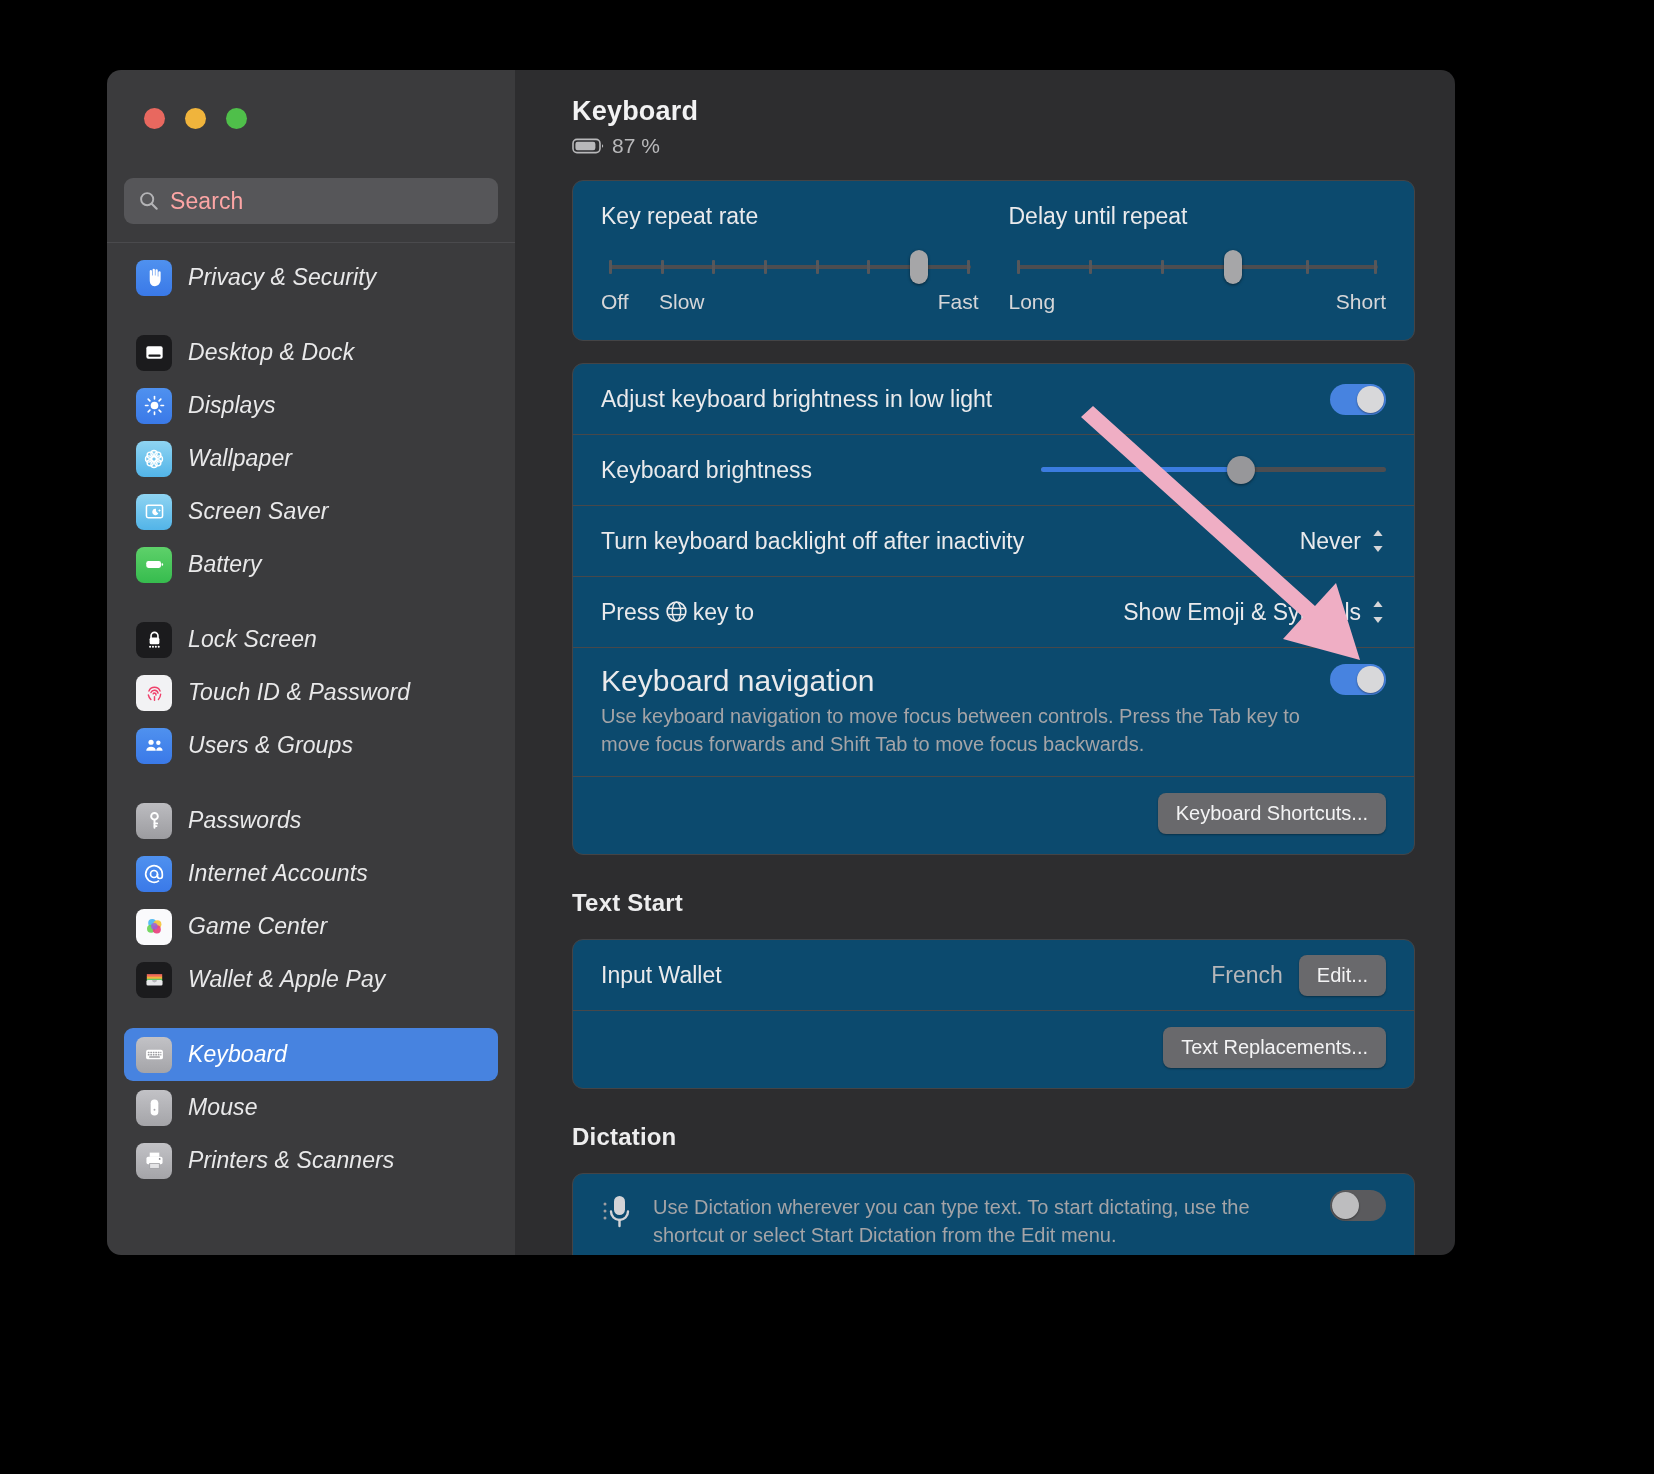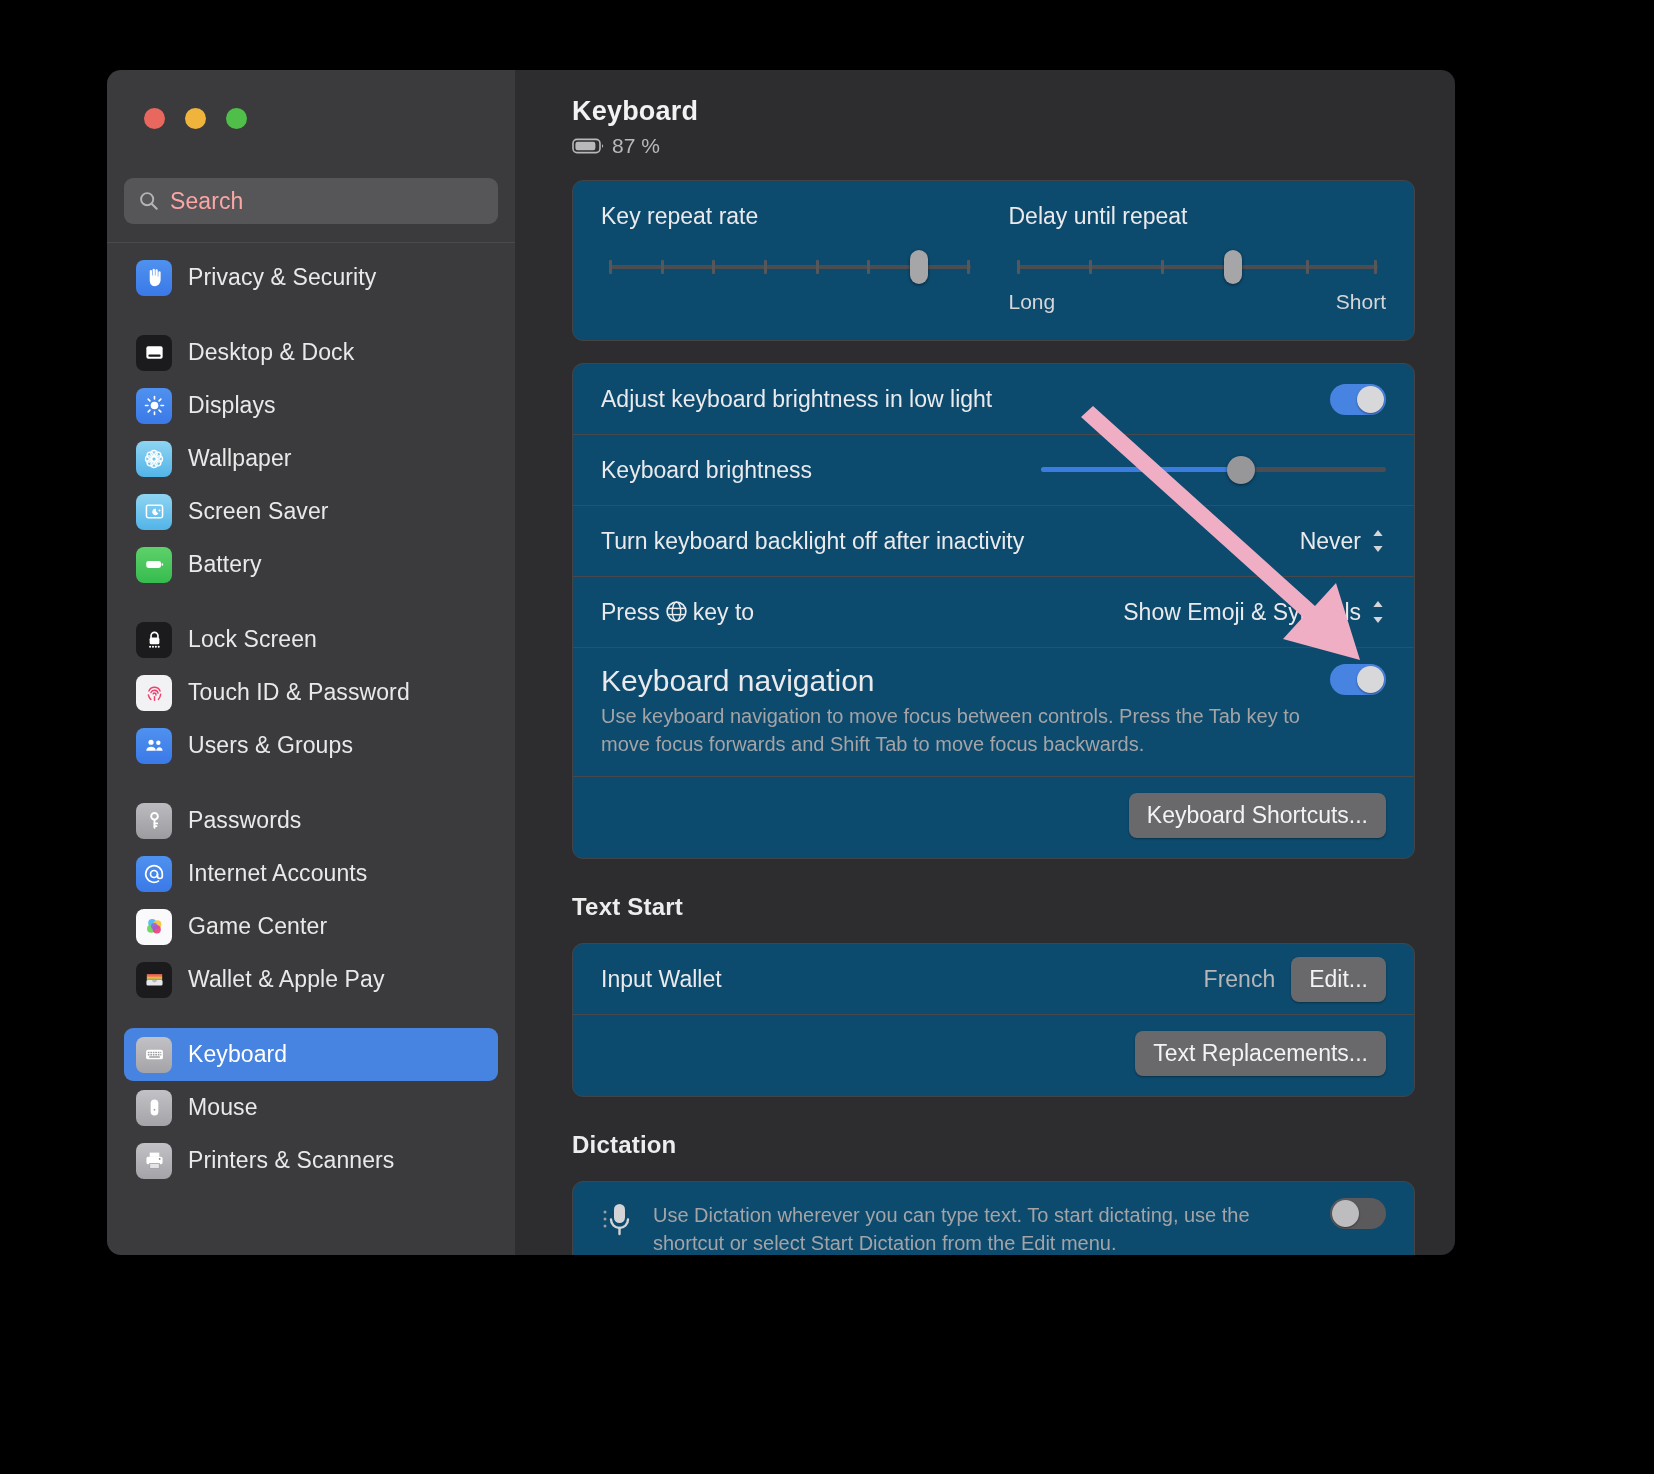--- a/index.html
+++ b/index.html
@@ -40,20 +40,21 @@
   .search-ph { color: #fca5a5; font-size: 23px; letter-spacing: .1px; }
 
   .side-sep {
     position: absolute; left: 0; right: 0; top: 172px;
     height: 1px; background: #4a4a4d;
   }
 
   .side-list {
     position: absolute; top: 173px; left: 0; right: 0; bottom: 0;
     padding: 8px 17px 0 17px;
+    font-style: italic;
   }
   .side-item {
     display: flex; align-items: center;
     height: 53px; padding: 0 0 0 12px;
     border-radius: 9px; gap: 16px;
   }
   .side-item.sel { background: #4783e0; }
   .side-item .lbl {
     font-size: 23px; color: #e9e9ea; letter-spacing: .1px; white-space: nowrap;
   }
@@ -138,21 +139,21 @@
   .globe { display: inline-block; width: 25px; height: 25px; vertical-align: -4px; margin: 0 4px; }
 
   .nav-row { padding: 16px 28px 18px 28px; display: flex; align-items: flex-start; }
   .nav-left { flex: 1; padding-right: 24px; }
   .nav-title { font-size: 30px; color: #eaeaec; }
   .nav-desc { font-size: 20px; color: #a4a4a7; line-height: 1.38; margin-top: 5px; max-width: 760px; }
 
   .btn-row { padding: 16px 28px 20px 28px; display: flex; justify-content: flex-end; }
   .btn {
     background: #69696c; color: #f3f3f4;
-    font-size: 23px; border: none; border-radius: 8px;
+    font-size: 20px; border: none; border-radius: 8px;
     padding: 9px 18px; white-space: nowrap;
     box-shadow: 0 1px 2px rgba(0,0,0,.35);
   }
 
   .section-head {
     font-size: 24px; font-weight: bold; color: #ededee;
     margin-top: 34px; letter-spacing: .2px;
   }
   .muted-val { font-size: 23px; color: #b6b6b9; margin-right: 16px; }
 
@@ -425,20 +426,25 @@
             <div class="rail"></div>
             <div class="tick" style="left:0%"></div>
               <div class="tick" style="left:14.28%"></div>
             <div class="tick" style="left:28.57%"></div>
               <div class="tick" style="left:42.85%"></div>
             <div class="tick" style="left:57.14%"></div>
               <div class="tick" style="left:71.42%"></div>
             <div class="tick" style="left:85.71%"></div>
               <div class="tick" style="left:99%"></div>
             <div class="thumb" style="left:85.71%"></div>
+          </div>
+          <div class="sl-labels">
+            <span style="left:0">Off</span>
+            <span style="left:58px">Slow</span>
+            <span style="right:0">Fast</span>
           </div>
         </div>
 
         <div class="sl-col right">
           <div class="sl-title">Delay until repeat</div>
           <div class="track">
             <div class="rail"></div>
             <div class="tick" style="left:0%"></div>
               <div class="tick" style="left:20%"></div>
             <div class="tick" style="left:40%"></div>

